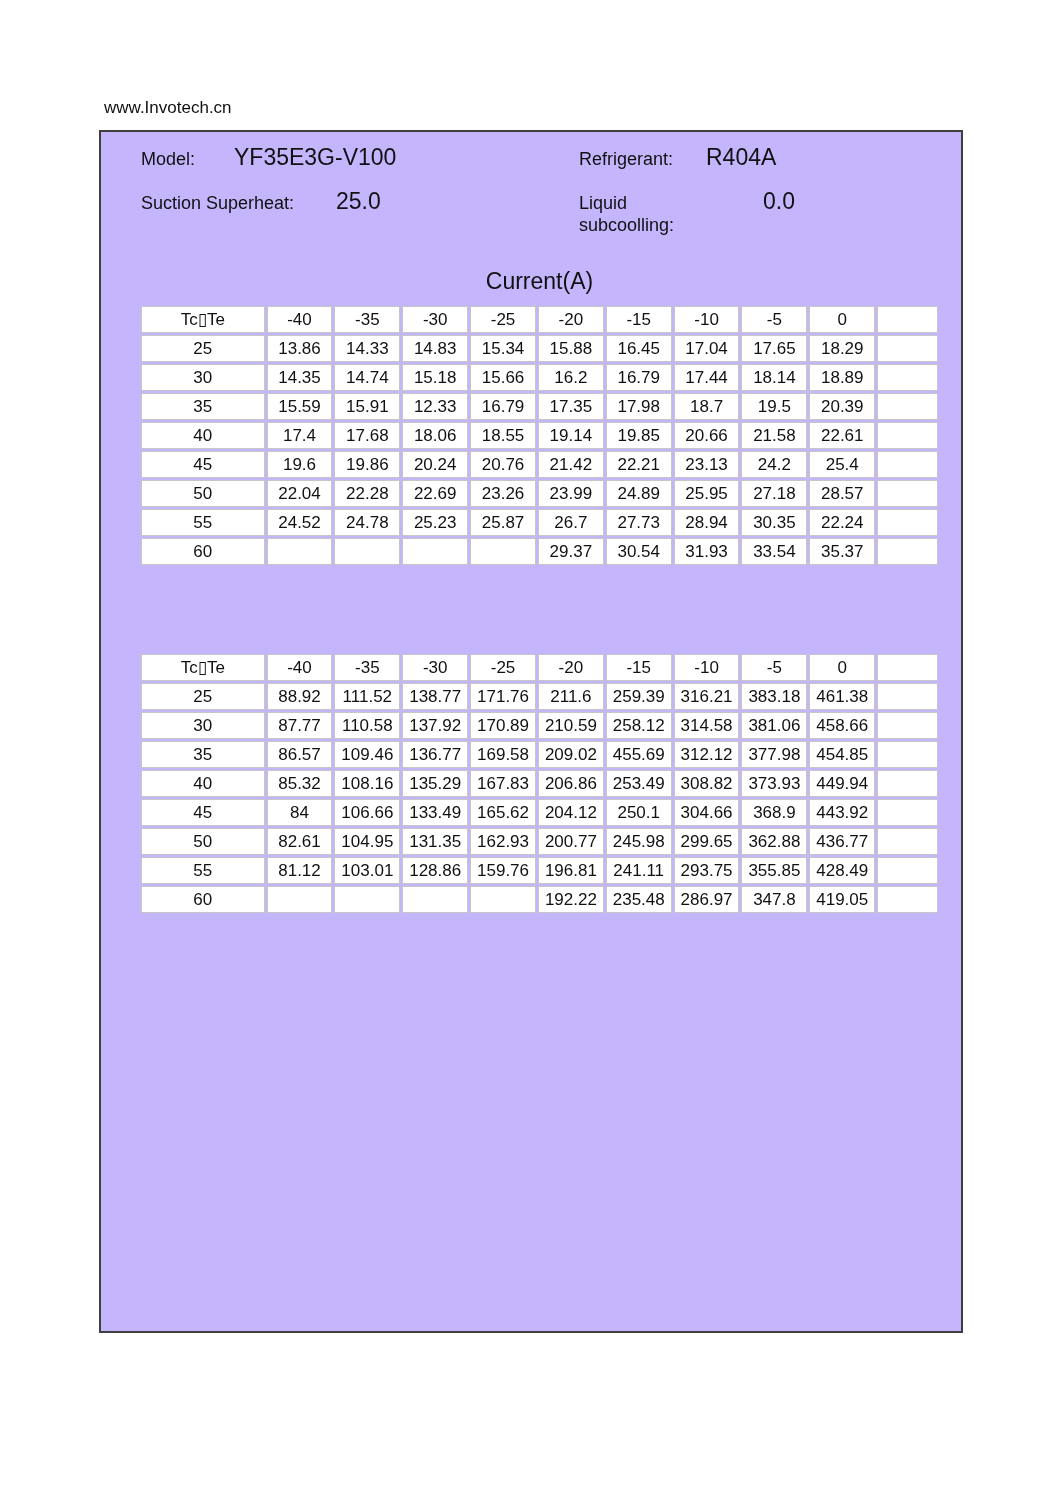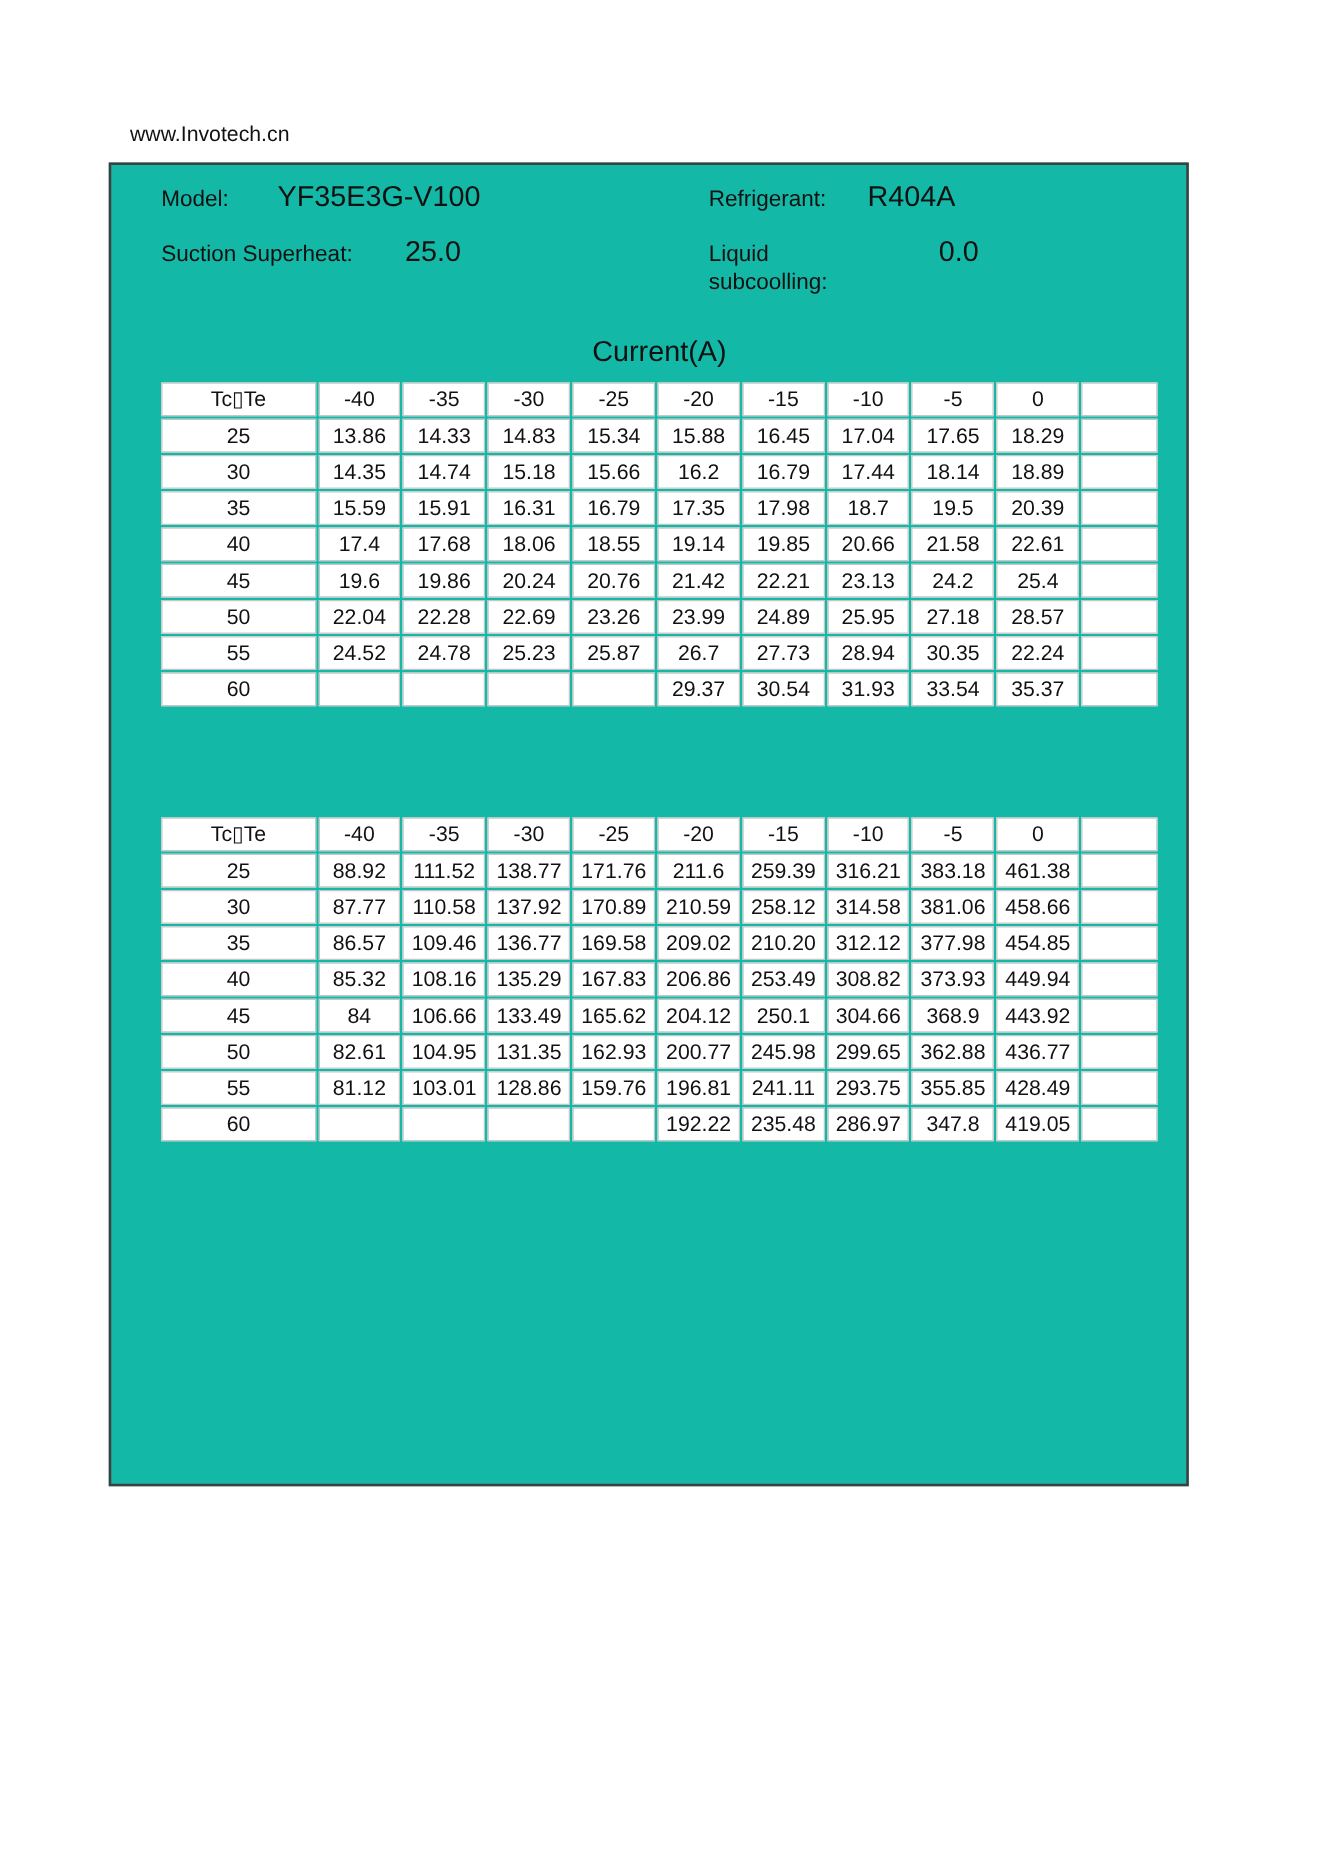--- a/index.html
+++ b/index.html
@@ -17,26 +17,26 @@
   }
   .site-url {
     position: absolute;
     left: 104px;
     top: 98px;
     font-size: 17px;
     color: #111111;
   }
   .sheet {
     position: absolute;
-    left: 87px;
+    left: 99px;
     top: 130px;
     width: 864px;
-    height: 1059px;
+    height: 1203px;
     border: 2px solid #3f3f3f;
-    background: #14b8a6;
+    background: #c4b5fd;
   }
   .label {
     position: absolute;
     font-size: 18px;
     color: #111111;
     line-height: 22px;
   }
   .value {
     position: absolute;
     font-size: 23px;
@@ -154,21 +154,21 @@
             <td>16.79</td>
             <td>17.44</td>
             <td>18.14</td>
             <td>18.89</td>
             <td></td>
           </tr>
           <tr>
             <td>35</td>
             <td>15.59</td>
             <td>15.91</td>
-            <td>16.31</td>
+            <td>12.33</td>
             <td>16.79</td>
             <td>17.35</td>
             <td>17.98</td>
             <td>18.7</td>
             <td>19.5</td>
             <td>20.39</td>
             <td></td>
           </tr>
           <tr>
             <td>40</td>
@@ -295,21 +295,21 @@
             <td>458.66</td>
             <td></td>
           </tr>
           <tr>
             <td>35</td>
             <td>86.57</td>
             <td>109.46</td>
             <td>136.77</td>
             <td>169.58</td>
             <td>209.02</td>
-            <td>210.20</td>
+            <td>455.69</td>
             <td>312.12</td>
             <td>377.98</td>
             <td>454.85</td>
             <td></td>
           </tr>
           <tr>
             <td>40</td>
             <td>85.32</td>
             <td>108.16</td>
             <td>135.29</td>

